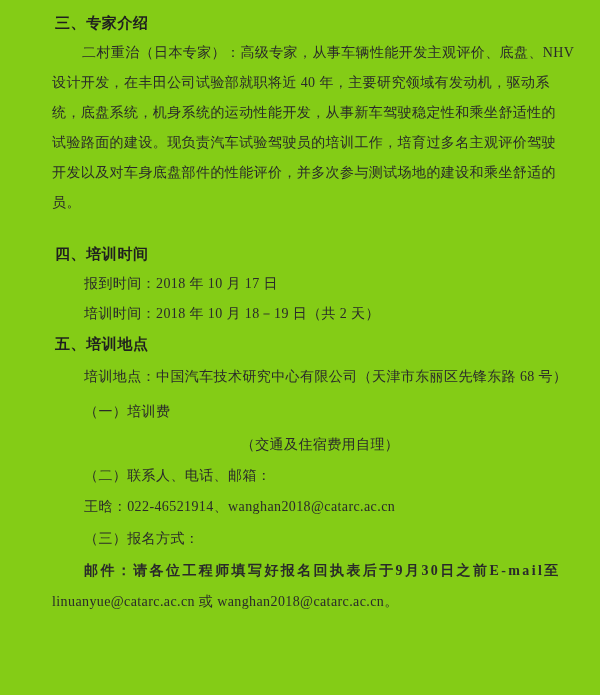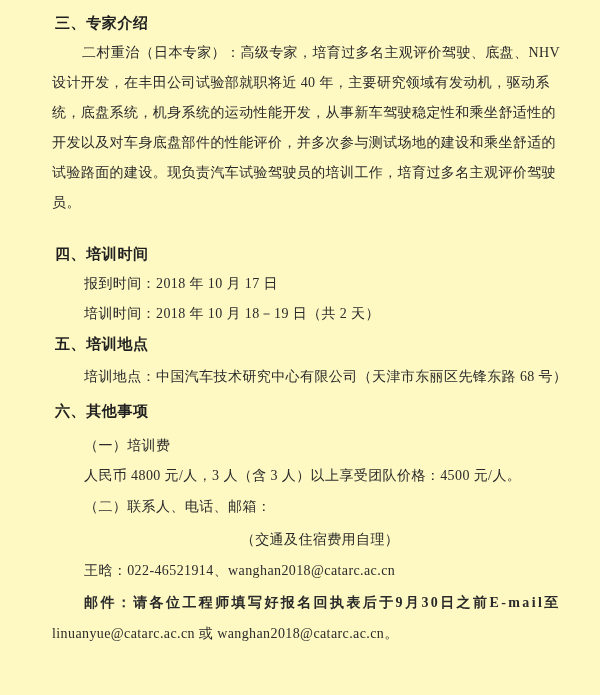--- a/index.html
+++ b/index.html
@@ -12,21 +12,21 @@
     overflow: hidden;
     background: #fcfcfc;
     color: #2a2a2a;
     font-family: "Liberation Serif", "DejaVu Serif", serif;
   }
   .page {
     box-sizing: border-box;
     width: 600px;
     height: 695px;
     padding: 8px 44px 0 52px;
-    background: #fef9c3;
+    background: #84cc16;
   }
   .line {
     height: 30px;
     line-height: 30px;
     font-size: 14px;
     letter-spacing: 0.4px;
     white-space: nowrap;
   }
   .h {
     font-weight: bold;
@@ -46,39 +46,38 @@
   .mt6 { }
   .mt7 { margin-top: 21px; }
 </style>
 </head>
 <body>
 
 <div class="page">
 
   <div class="line h">三、专家介绍</div>
 
-  <div class="line ind">二村重治（日本专家）：高级专家，培育过多名主观评价驾驶、底盘、NHV</div>
+  <div class="line ind">二村重治（日本专家）：高级专家，从事车辆性能开发主观评价、底盘、NHV</div>
   <div class="line">设计开发，在丰田公司试验部就职将近 40 年，主要研究领域有发动机，驱动系</div>
   <div class="line">统，底盘系统，机身系统的运动性能开发，从事新车驾驶稳定性和乘坐舒适性的</div>
+  <div class="line">试验路面的建设。现负责汽车试验驾驶员的培训工作，培育过多名主观评价驾驶</div>
   <div class="line">开发以及对车身底盘部件的性能评价，并多次参与测试场地的建设和乘坐舒适的</div>
-  <div class="line">试验路面的建设。现负责汽车试验驾驶员的培训工作，培育过多名主观评价驾驶</div>
   <div class="line">员。</div>
 
   <div class="line h mt7">四、培训时间</div>
   <div class="line sub">报到时间：2018 年 10 月 17 日</div>
   <div class="line sub mt6">培训时间：2018 年 10 月 18－19 日（共 2 天）</div>
 
   <div class="line h">五、培训地点</div>
   <div class="line sub mt3">培训地点：中国汽车技术研究中心有限公司（天津市东丽区先锋东路 68 号）</div>
 
-  <div class="line h mt4">六、其他事项</div>
 
   <div class="line sub mt5">（一）培训费</div>
-  <div class="line sub">人民币 4800 元/人，3 人（含 3 人）以上享受团队价格：4500 元/人。</div>
+  <div class="line sub mt3">（交通及住宿费用自理）</div>
+
   <div class="line sub mt1">（二）联系人、电话、邮箱：</div>
-
-  <div class="line sub mt3">（交通及住宿费用自理）</div>
   <div class="line sub mt1">王晗：022-46521914、wanghan2018@catarc.ac.cn</div>
 
+  <div class="line sub mt2">（三）报名方式：</div>
   <div class="line sub sp mt2">邮件：请各位工程师填写好报名回执表后于9月30日之前E-mail至</div>
   <div class="line mt1">linuanyue@catarc.ac.cn 或 wanghan2018@catarc.ac.cn。</div>
 
 </div>
 
 </body></html>

